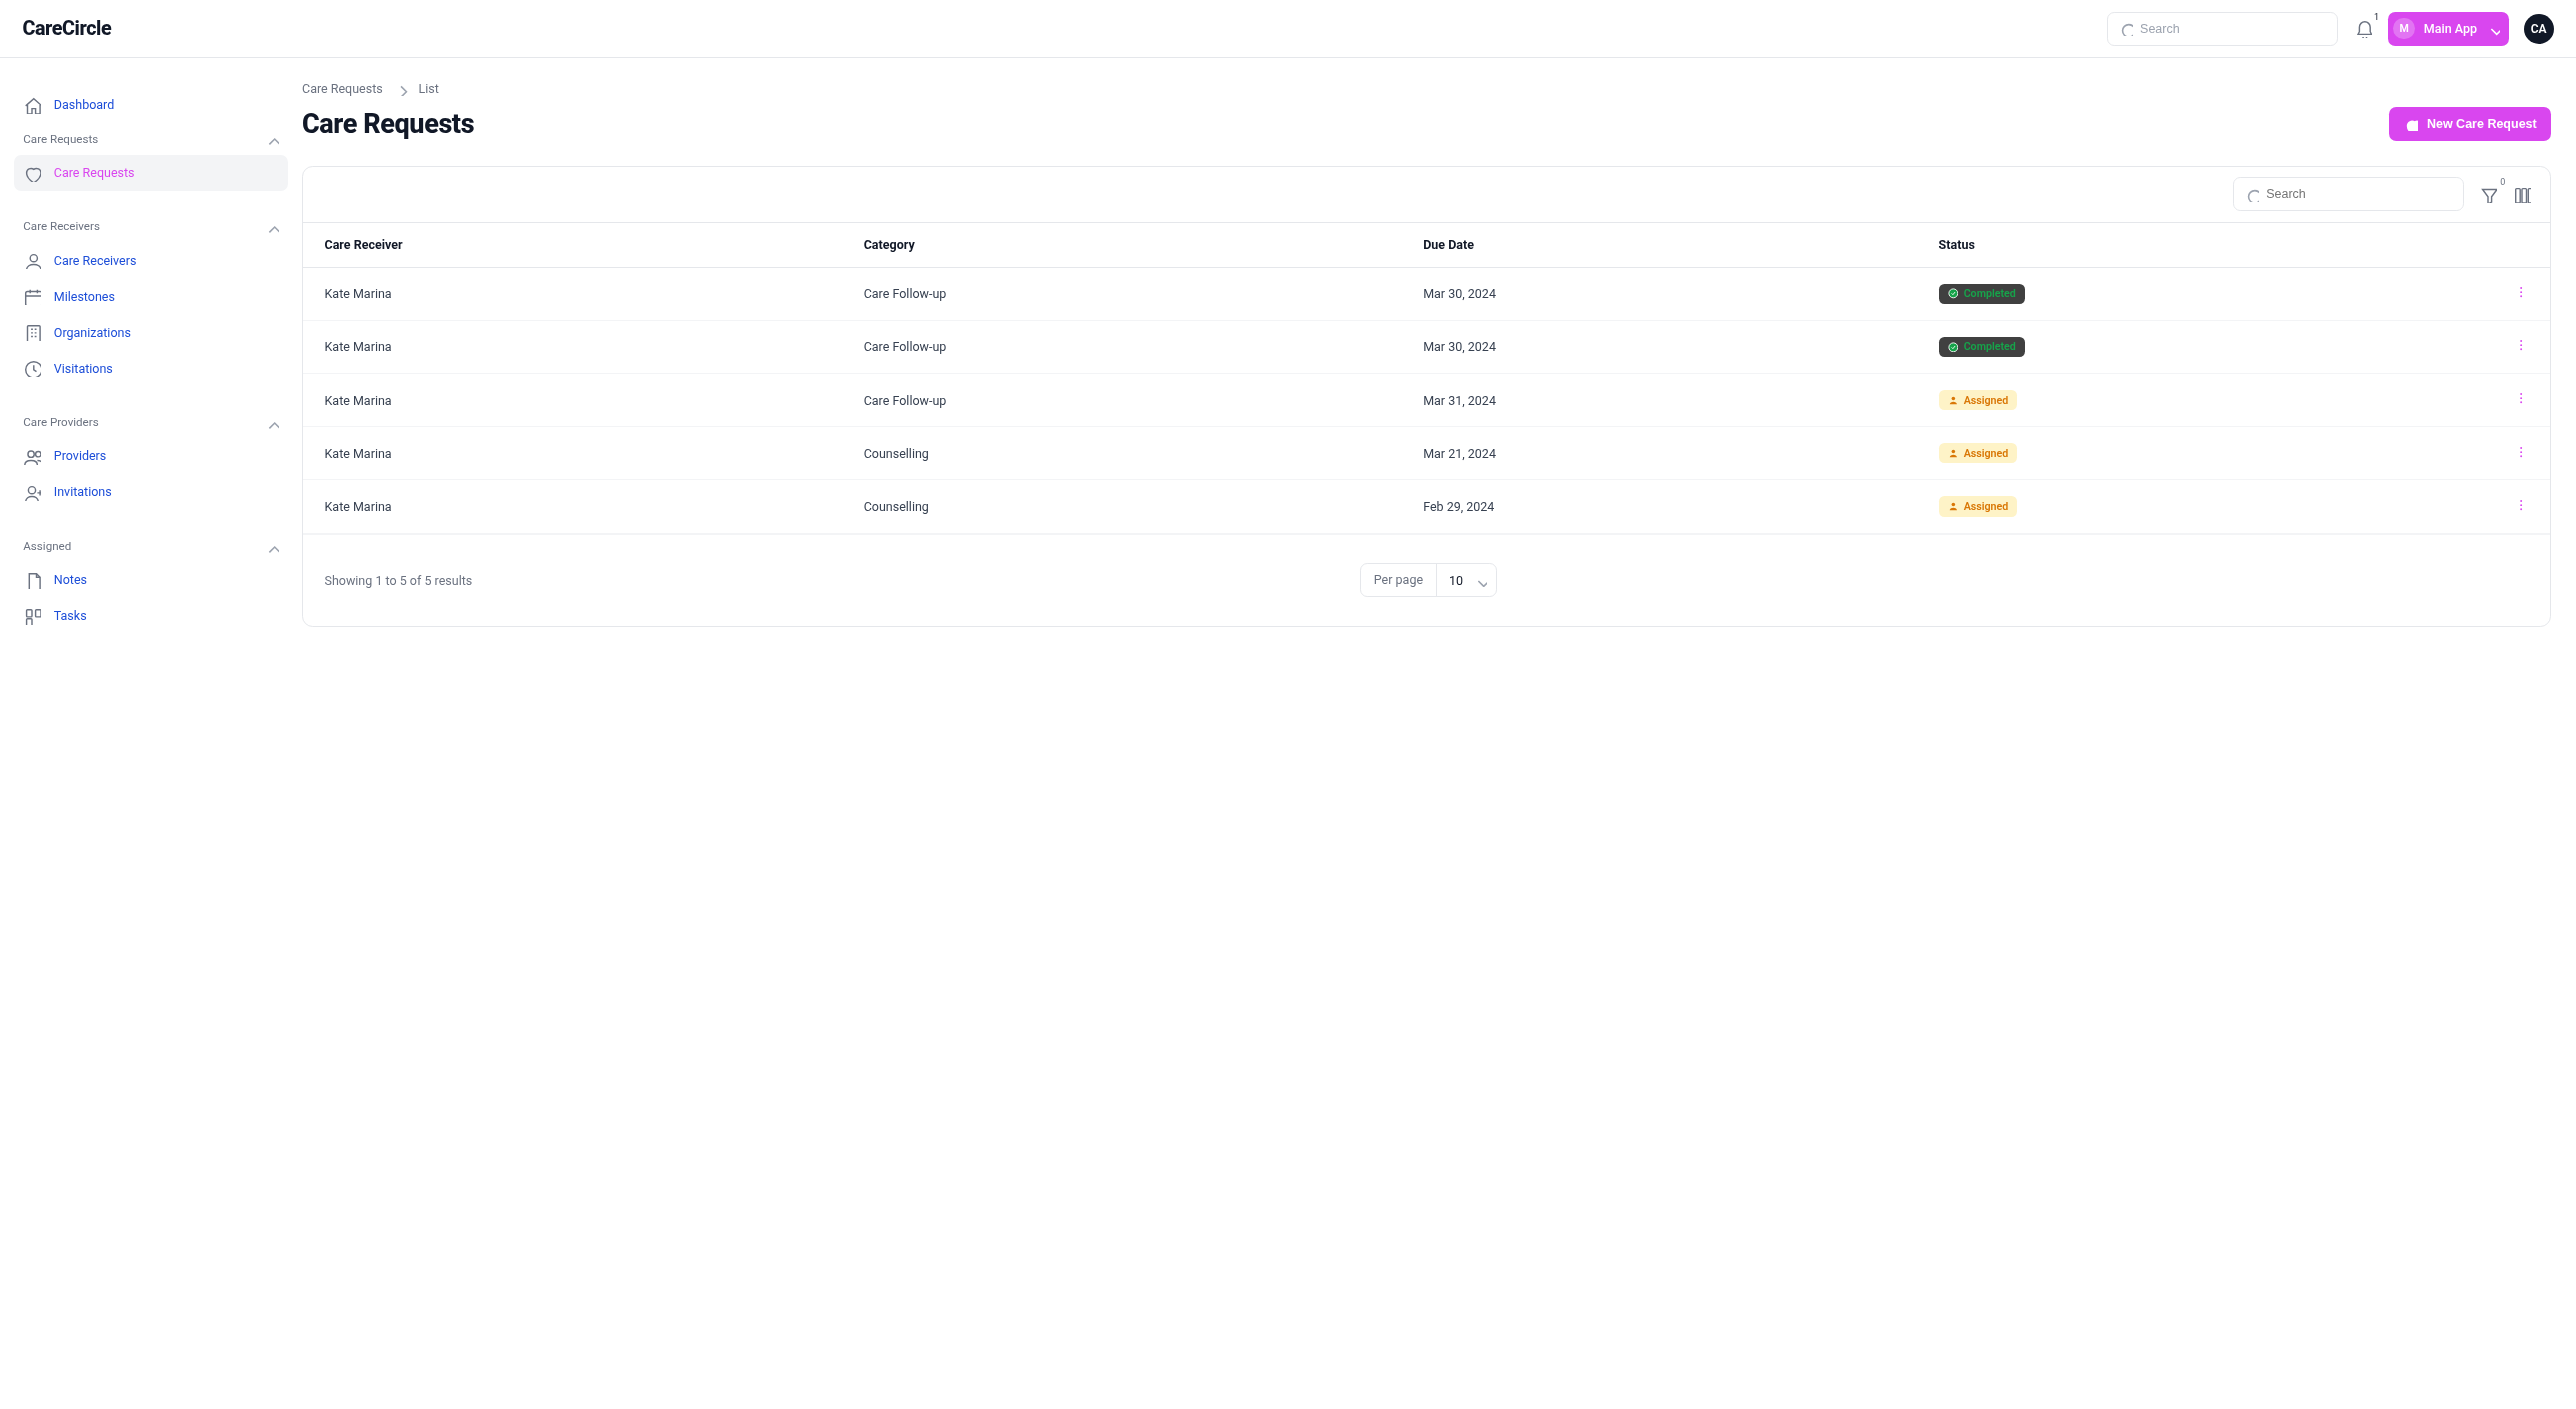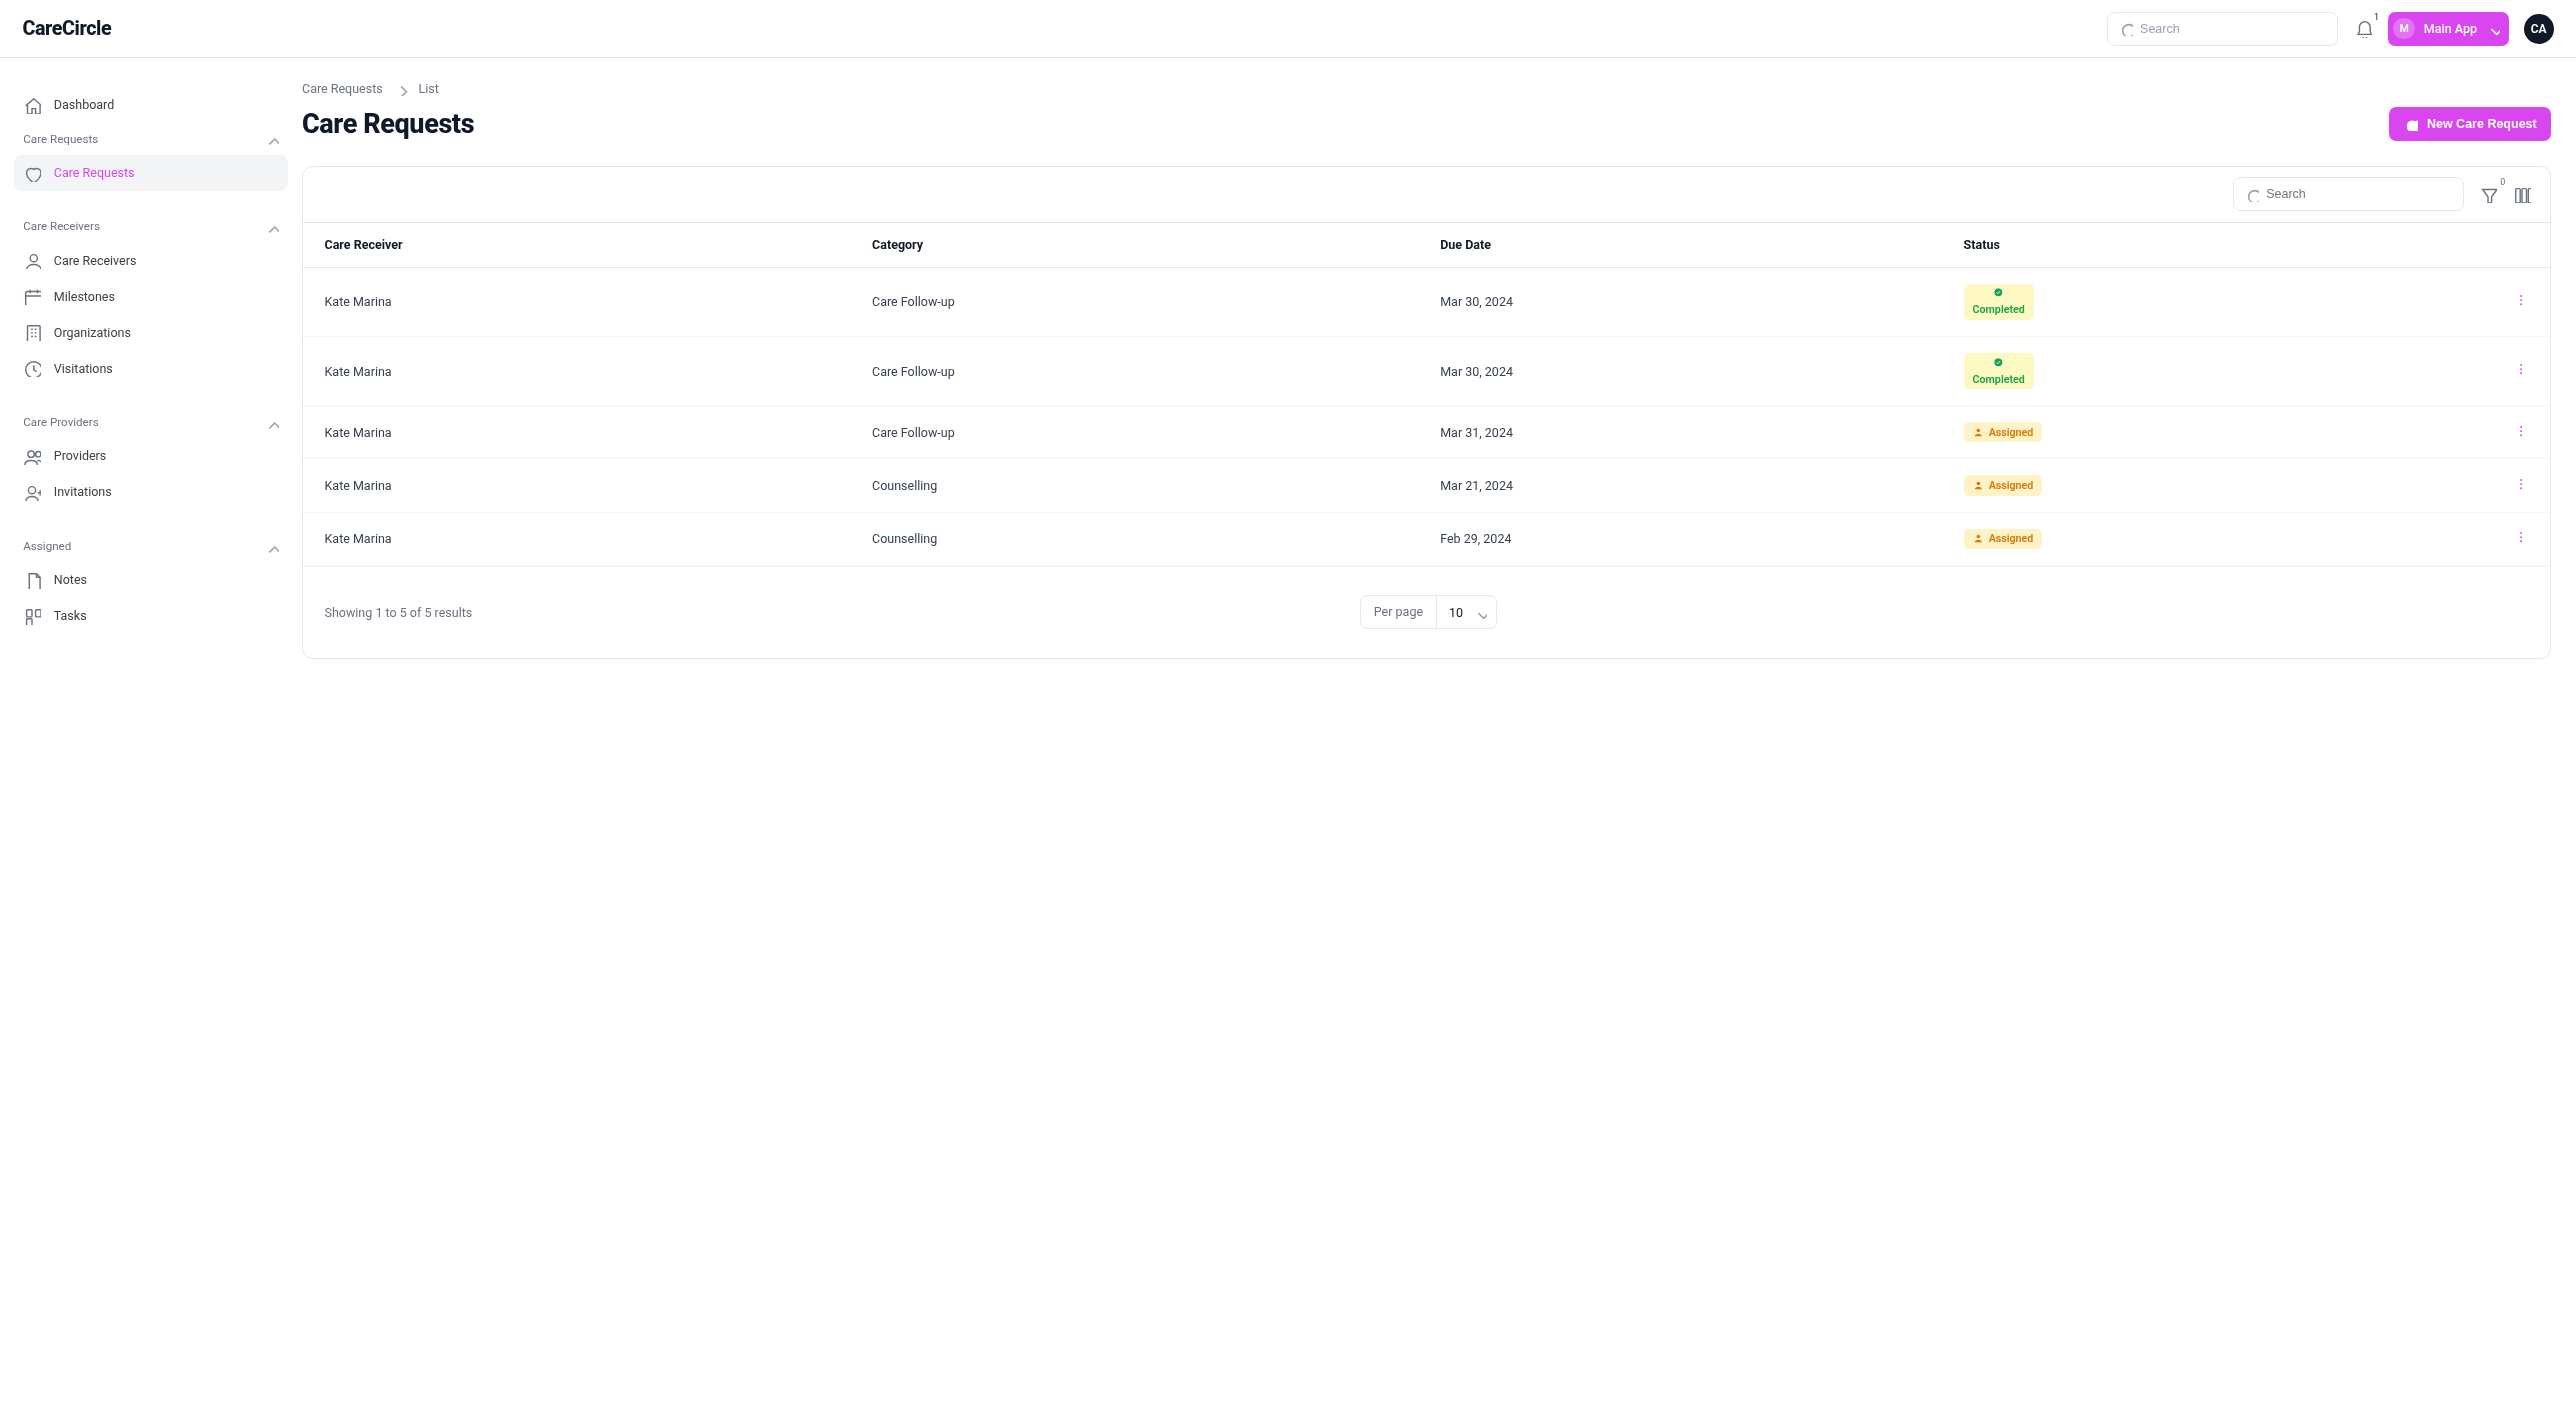--- a/index.html
+++ b/index.html
@@ -91,21 +91,21 @@
     width: 302px;
     padding: 25px 14.3px;
   }
   .nav-item, .nav-sub-item {
     display: flex;
     align-items: center;
     height: 36px;
     border-radius: 7.2px;
     padding: 0 9px;
     gap: 12.5px;
-    color: #404040;
+    color: #1d4ed8;
     cursor: pointer;
   }
   .nav-sub-item { margin-left: 0; }
   .nav-sub-item.active {
     background: #f3f4f6;
     color: #d946ef;
   }
   .nav-section-label {
     display:flex; align-items:center; justify-content:space-between;
     height: 32px;
@@ -208,21 +208,21 @@
   td.actions { width: 45px; text-align: right; }
   .dots { color: #d946ef; cursor: pointer; }
 
   .badge {
     display: inline-flex; align-items: center; gap: 5.4px;
     padding: 3.6px 9px;
     border-radius: 5.4px;
     font-size: 10.7px;
     font-weight: 600;
   }
-  .badge.completed { background: #fef9c3; color: #16a34a; flex-direction: column; }
+  .badge.completed { background: #404040; color: #16a34a; }
   .badge.assigned  { background: #fef3c7; color: #d97706; }
 
   .card-footer {
     display: flex; align-items: center; justify-content: space-between;
     padding: 12.5px 21.5px;
     border-top: 0.9px solid #f3f4f6;
   }
   .perpage {
     display: flex; align-items: center;
     border: 0.9px solid #e5e7eb;

